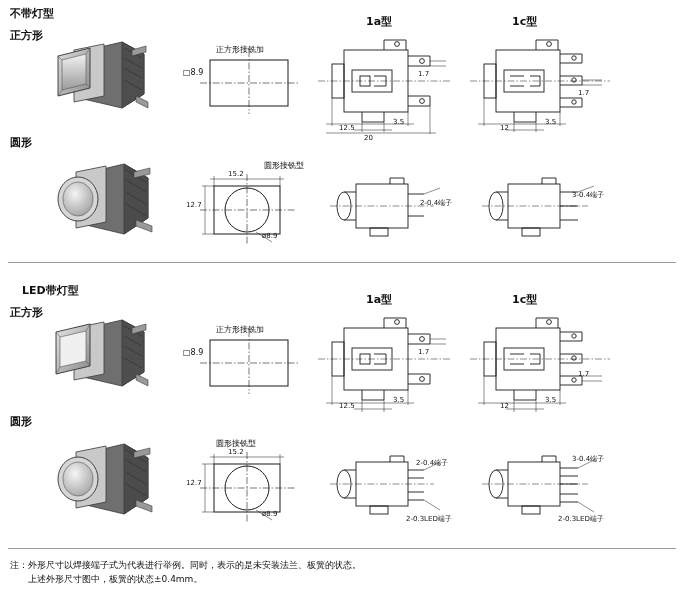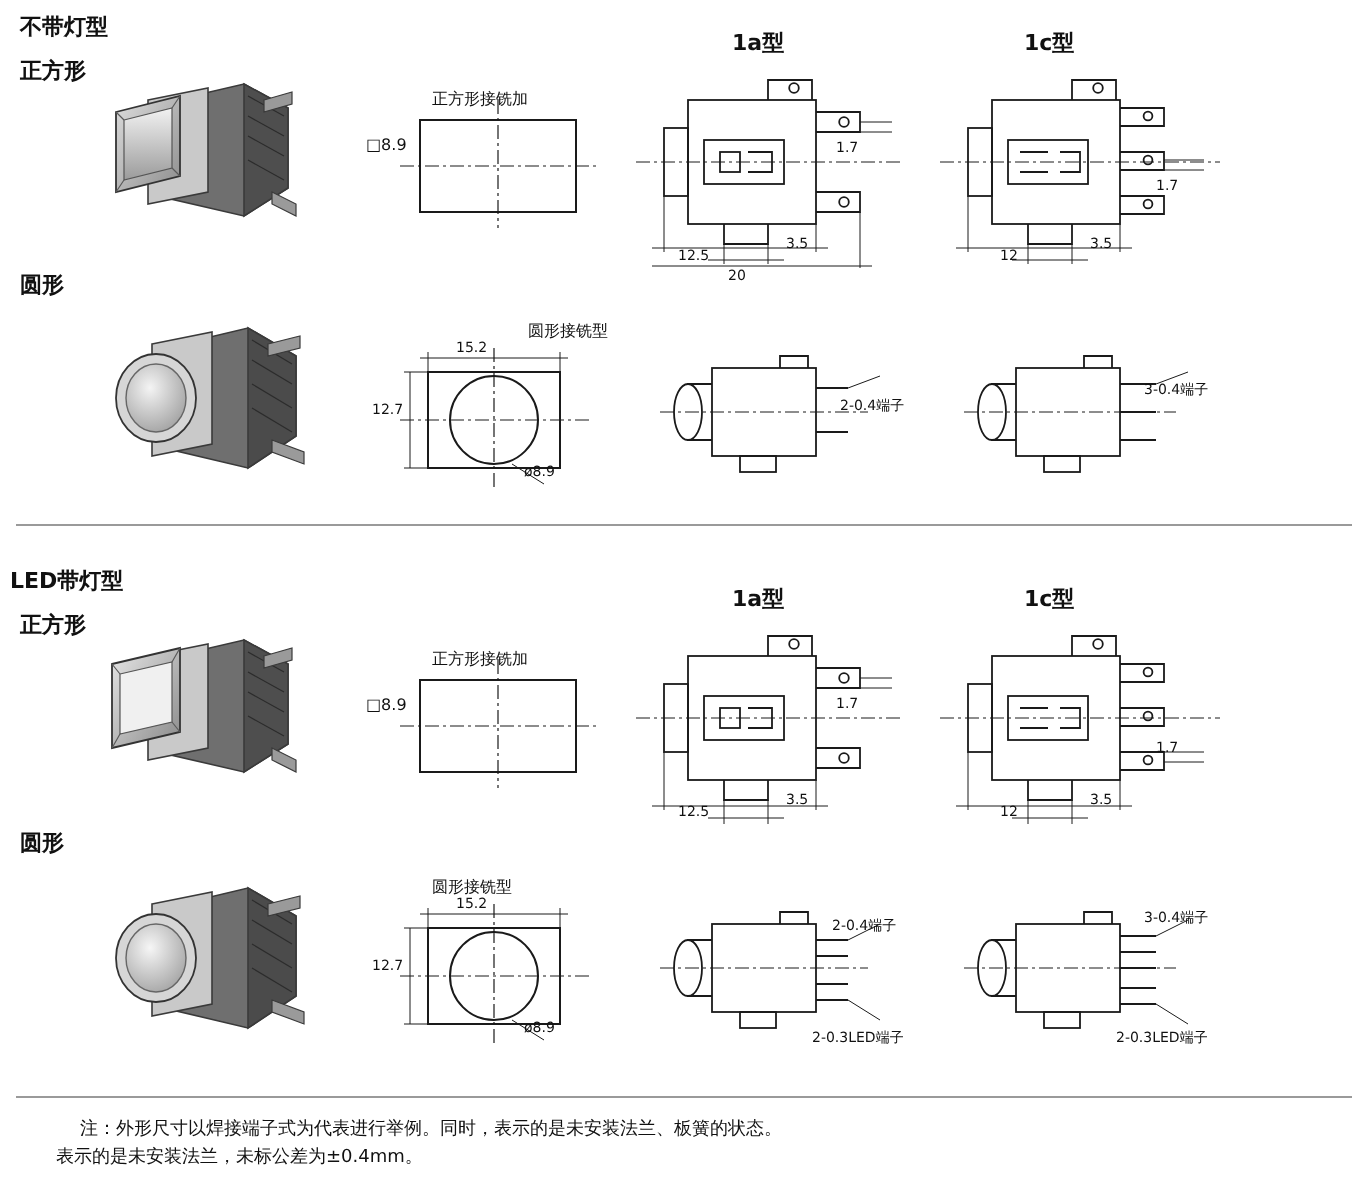--- a/index.html
+++ b/index.html
@@ -269,21 +269,21 @@
       <g stroke="#1a1a1a" stroke-width="0.5" fill="none">
         <line x1="0" y1="30" x2="106" y2="30" stroke-dasharray="7,2,1.5,2"></line>
         <line x1="96" y1="16" x2="112" y2="10"></line>
       </g>
     </svg>
   </div>
   <div class="lbl-xs" style="left:572px; top:190px;">3-0.4端子</div>
 
   <div class="hr" style="top:262px;"></div>
 
-  <div class="lbl" style="left:5px; top:283px;">LED带灯型</div>
+  <div class="lbl" style="left:22px; top:283px;">LED带灯型</div>
   <div class="lbl" style="left:10px; top:305px;">正方形</div>
   <div class="lbl" style="left:10px; top:414px;">圆形</div>
 
   <div class="colhead" style="left:366px; top:292px;">1a型</div>
   <div class="colhead" style="left:512px; top:292px;">1c型</div>
 
   <div class="photo" style="left:44px; top:312px;">
     <svg width="110" height="84" viewBox="0 0 110 84">
       <defs>
         <linearGradient id="g3" x1="0" y1="0" x2="1" y2="1">
@@ -456,16 +456,16 @@
         <line x1="96" y1="16" x2="112" y2="8"></line>
         <line x1="96" y1="50" x2="112" y2="60"></line>
       </g>
     </svg>
   </div>
   <div class="lbl-xs" style="left:572px; top:454px;">3-0.4端子</div>
   <div class="lbl-xs" style="left:558px; top:514px;">2-0.3LED端子</div>
 
   <div class="hr" style="top:548px;"></div>
 
-  <div class="note" style="left:10px; top:558px;margin-left:30px;">注：外形尺寸以焊接端子式为代表进行举例。同时，表示的是未安装法兰、板簧的状态。</div>
-  <div class="note" style="left:10px; top:572px;">　　表示的是未安装法兰，未标公差为±0.4mm。</div>
+  <div class="note" style="left:10px; top:558px;">注：外形尺寸以焊接端子式为代表进行举例。同时，表示的是未安装法兰、板簧的状态。</div>
+  <div class="note" style="left:10px; top:572px;">　　上述外形尺寸图中，板簧的状态±0.4mm。</div>
 
 </div>
 
 </body></html>

